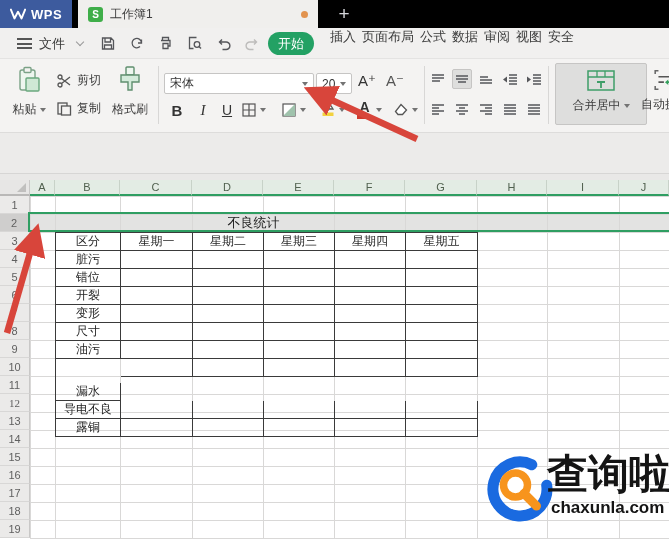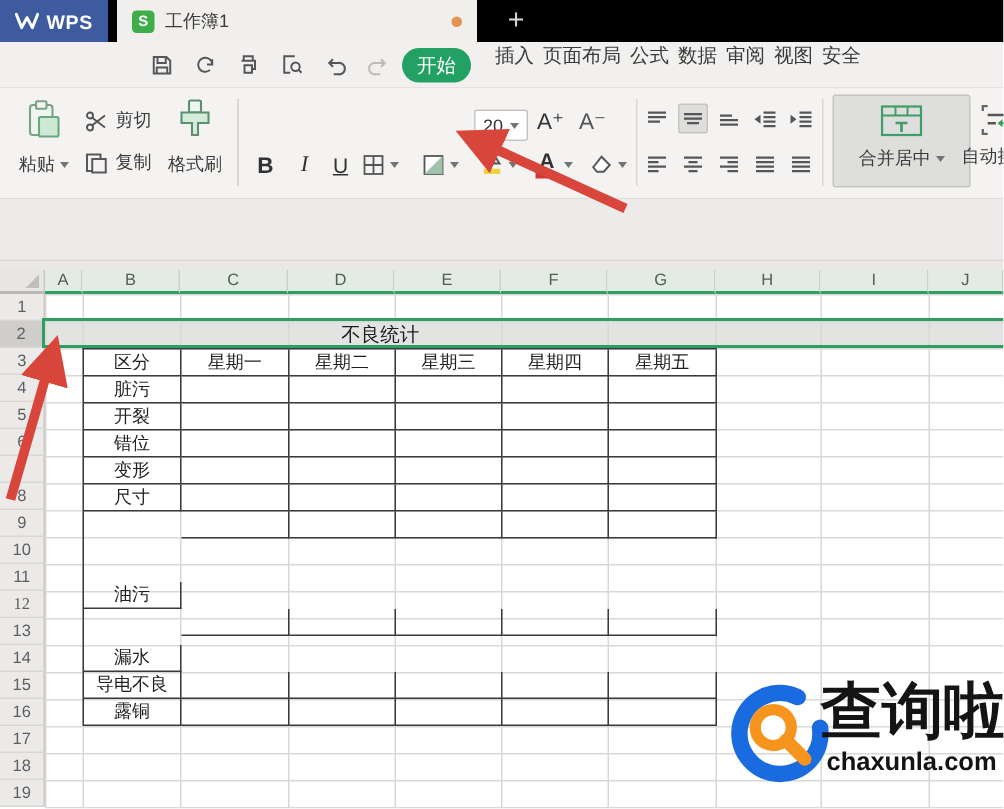--- a/index.html
+++ b/index.html
@@ -109,20 +109,25 @@
     </div>
     <div class="abs doc-tab">
       <span class="sheet-ico">S</span>
       <span>工作簿1</span>
       <span class="tab-dot"></span>
     </div>
     <div class="abs new-tab">+</div>
   </div>
 
   <div class="abs menubar">
+    <div class="mb-item" style="left:17px;gap:7px;">
+      <span class="hamburger"></span>
+      <span>文件</span>
+      <span class="chev"></span>
+    </div>
     <div class="vsep" style="left:90px;top:36px;height:16px;"></div>
     <div class="qa-row" id="quickActions">
         <div class="qa">
           <svg width="17" height="17" viewBox="0 0 16 17">
             <path d="M3 3 H11.5 L14 5.5 V14 H3 Z M5.5 3 V7 H11 V3 M5 14 V10 H12 V14" fill="none" stroke="#55565a" stroke-width="1.3"></path>
           </svg>
         </div>
         <div class="qa">
           <svg width="17" height="17" viewBox="0 0 16 17">
             <path d="M13 8 A4.7 4.7 0 1 0 11.5 11.6 M13 4.5 V8 H9.5" fill="none" stroke="#55565a" stroke-width="1.3"></path>
@@ -201,20 +206,24 @@
       <svg width="26" height="28" viewBox="0 0 26 28">
           <rect x="9" y="2" width="8" height="8" rx="1" fill="#eef6ef" stroke="#5f8f6f" stroke-width="1.4"></rect>
           <path d="M4 10 H22 V17 H15 V25 H11 V17 H4 Z" fill="#d4ebdb" stroke="#5f8f6f" stroke-width="1.4"></path>
         </svg>
     </div>
     <div class="tb-label" style="left:104px;top:42px;width:52px;">
       <span>格式刷</span>
     </div>
     <div class="vsep" style="left:158px;top:66px;height:58px;position:fixed;"></div>
 
+    <div class="combo" style="left:164px;top:14px;width:150px;height:21px;">
+      <span>宋体</span>
+        <span class="caret"></span>
+    </div>
     <div class="combo" style="left:316px;top:14px;width:36px;height:21px;">
       <span>20</span>
         <span class="caret"></span>
     </div>
     <div class="fmt-btn" style="left:356px;top:12px;font-size:15px;">A⁺</div>
     <div class="fmt-btn" style="left:384px;top:12px;font-size:15px;color:#555;">A⁻</div>
 
     <div class="fmt-btn" style="left:166px;top:41px;font-weight:bold;font-size:15px;">B</div>
     <div class="fmt-btn" style="left:192px;top:41px;font-style:italic;font-family:'Liberation Serif',serif;font-size:15px;">I</div>
     <div class="fmt-btn" style="left:216px;top:41px;text-decoration:underline;font-size:14px;">U</div>
@@ -463,53 +472,53 @@
         </div>
         <div class="tbl-row">
           <div class="tcell" style="width: 65px;">脏污</div>
           <div class="tcell" style="width: 72px;"></div>
           <div class="tcell" style="width: 71px;"></div>
           <div class="tcell" style="width: 71px;"></div>
           <div class="tcell" style="width: 71px;"></div>
           <div class="tcell" style="width: 72px;"></div>
         </div>
         <div class="tbl-row">
+          <div class="tcell" style="width: 65px;">错位</div>
+          <div class="tcell" style="width: 72px;"></div>
+          <div class="tcell" style="width: 71px;"></div>
+          <div class="tcell" style="width: 71px;"></div>
+          <div class="tcell" style="width: 71px;"></div>
+          <div class="tcell" style="width: 72px;"></div>
+        </div>
+        <div class="tbl-row">
           <div class="tcell" style="width: 65px;">开裂</div>
           <div class="tcell" style="width: 72px;"></div>
           <div class="tcell" style="width: 71px;"></div>
           <div class="tcell" style="width: 71px;"></div>
           <div class="tcell" style="width: 71px;"></div>
           <div class="tcell" style="width: 72px;"></div>
         </div>
         <div class="tbl-row">
-          <div class="tcell" style="width: 65px;">错位</div>
-          <div class="tcell" style="width: 72px;"></div>
-          <div class="tcell" style="width: 71px;"></div>
-          <div class="tcell" style="width: 71px;"></div>
-          <div class="tcell" style="width: 71px;"></div>
-          <div class="tcell" style="width: 72px;"></div>
-        </div>
-        <div class="tbl-row">
           <div class="tcell" style="width: 65px;">变形</div>
           <div class="tcell" style="width: 72px;"></div>
           <div class="tcell" style="width: 71px;"></div>
           <div class="tcell" style="width: 71px;"></div>
           <div class="tcell" style="width: 71px;"></div>
           <div class="tcell" style="width: 72px;"></div>
         </div>
         <div class="tbl-row">
           <div class="tcell" style="width: 65px;">尺寸</div>
           <div class="tcell" style="width: 72px;"></div>
           <div class="tcell" style="width: 71px;"></div>
           <div class="tcell" style="width: 71px;"></div>
           <div class="tcell" style="width: 71px;"></div>
           <div class="tcell" style="width: 72px;"></div>
         </div>
         <div class="tbl-row">
-          <div class="tcell" style="width: 65px; margin-top: 47px;">油污</div>
+          <div class="tcell" style="width: 65px;">油污</div>
           <div class="tcell" style="width: 72px;"></div>
           <div class="tcell" style="width: 71px;"></div>
           <div class="tcell" style="width: 71px;"></div>
           <div class="tcell" style="width: 71px;"></div>
           <div class="tcell" style="width: 72px;"></div>
         </div>
         <div class="tbl-row">
           <div class="tcell" style="width: 65px; margin-top: 24px;">漏水</div>
           <div class="tcell" style="width: 72px;"></div>
           <div class="tcell" style="width: 71px;"></div>

